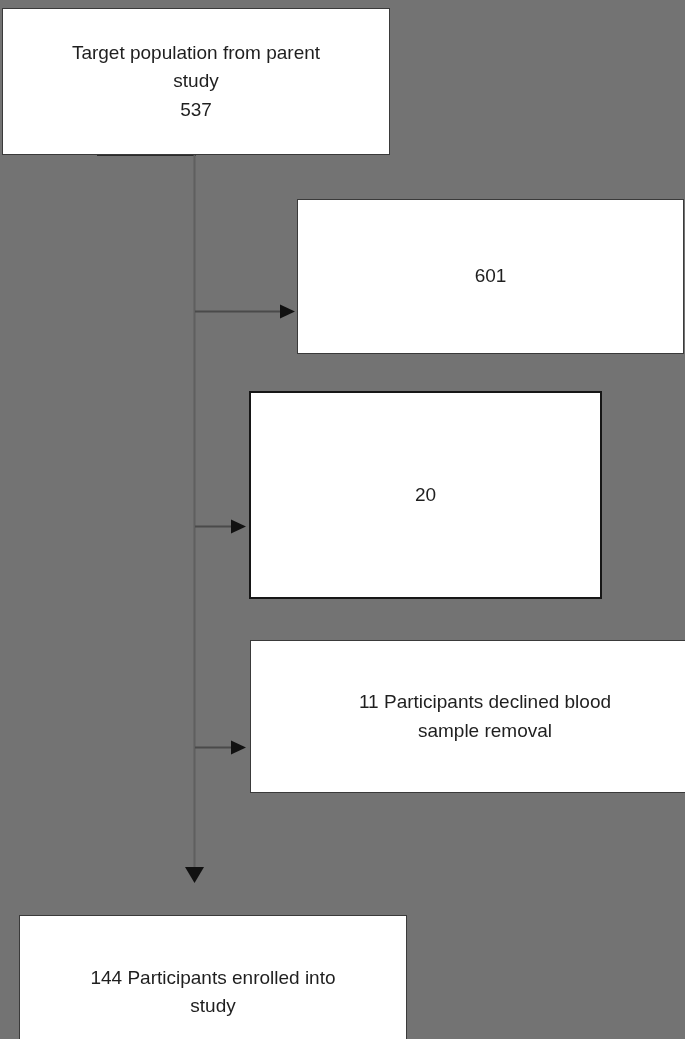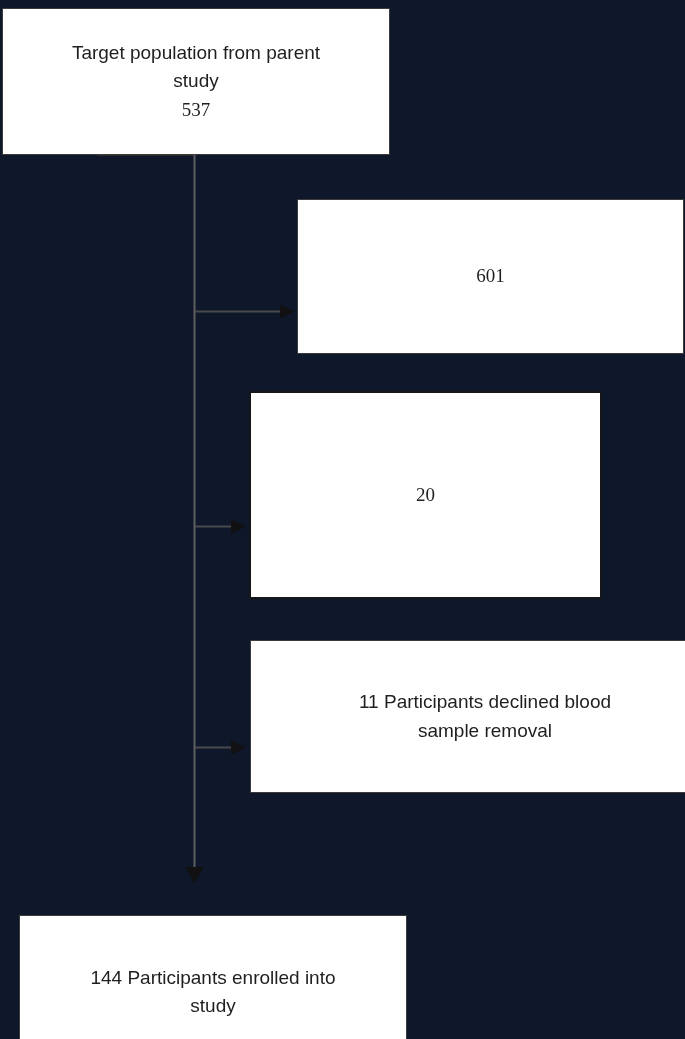--- a/index.html
+++ b/index.html
@@ -5,40 +5,40 @@
   html, body {
     margin: 0;
     padding: 0;
     background: #ffffff;
     font-family: "Liberation Sans", sans-serif;
   }
   #canvas {
     position: relative;
     width: 685px;
     height: 1039px;
-    background: #0f172a;
+    background: #737373;
     overflow: hidden;
     color: #1f1f1f;
   }
   .fc-box {
     position: absolute;
     box-sizing: border-box;
     border: 1.6px solid #3a3a3a;
     background: #ffffff;
     display: flex;
     flex-direction: column;
     align-items: center;
     justify-content: center;
     text-align: center;
     font-size: 19px;
     line-height: 1.5;
     color: #1f1f1f;
   }
   .fc-box .label { display: block; }
-  .fc-box .value { display: block; font-family: Liberation Serif, serif; }
+  .fc-box .value { display: block; }
 
   #box-target    { left: 2px;   top: 8px;   width: 388px; height: 147px; }
   #box-target .label { max-width: 290px; }
 
   #box-phones-off { left: 297px; top: 199px; width: 387px; height: 155px; }
   #box-phones-off .label { max-width: 280px; }
 
   #box-no-followup { left: 249px; top: 391px; width: 353px; height: 208px; border: 2.6px solid #161616; }
   #box-no-followup .label { max-width: 265px; }
 

